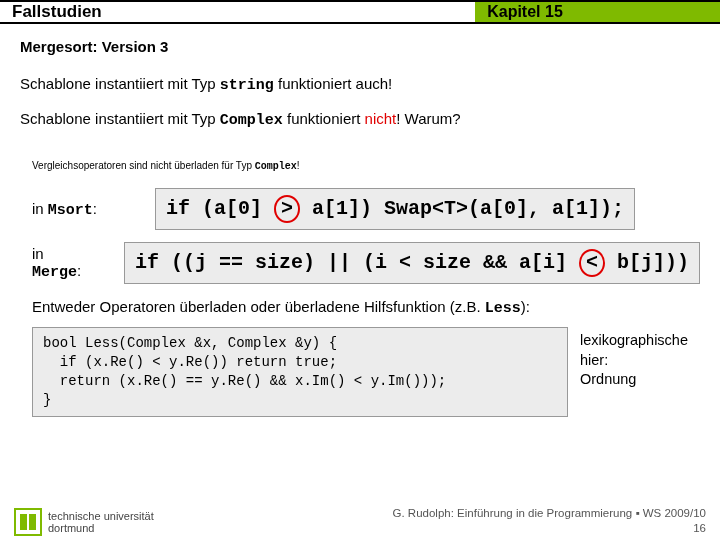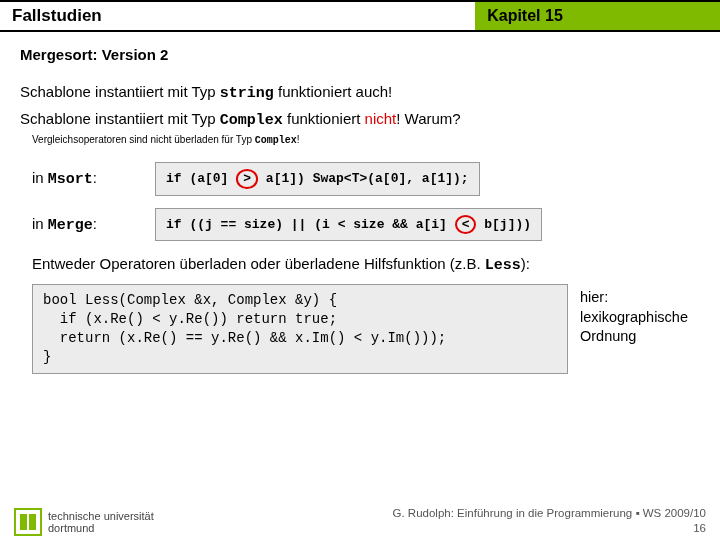--- a/index.html
+++ b/index.html
@@ -1,51 +1,51 @@
 <!DOCTYPE html>
 <html><head>
 <meta charset="utf-8">
 <style>
   * { margin: 0; padding: 0; box-sizing: border-box; }
   body { font-family: Arial, Helvetica, sans-serif; width: 720px; height: 540px; background: #fff; position: relative; overflow: hidden; }
-  .header { display: flex; height: 32px; }
+  .header { display: flex; height: 24px; }
   .header-left { flex: 0 0 66%; background: #fff; border-top: 2px solid #000; border-bottom: 2px solid #000; display: flex; align-items: center; padding-left: 12px; font-weight: bold; font-size: 17px; }
   .header-right { flex: 1; background: #7fba00; color: #000000; display: flex; align-items: center; padding-left: 12px; font-weight: bold; font-size: 16px; border-top: 2px solid #000; border-bottom: 2px solid #000; }
   .content { padding: 14px 20px 0 20px; }
   .subtitle { font-weight: bold; font-size: 15px; margin-bottom: 18px; }
-  .line { font-size: 15px; margin-bottom: 2px; line-height: 1.5; }
-  .line2 { font-size: 15px; margin-bottom: 2px; line-height: 1.5; }
+  .line { font-size: 15px; margin-bottom: 10px; line-height: 1.5; }
+  .line2 { font-size: 15px; margin-bottom: 28px; line-height: 1.5; }
   .mono { font-family: "Courier New", monospace; font-weight: bold; }
   .red { color: #e00000; }
   .inner { padding-left: 12px; }
   .comp-line { font-size: 10px; margin-bottom: 16px; }
   .row { display: flex; align-items: center; margin-bottom: 12px; font-size: 15px; gap: 39px; }
   .row-label { width: 84px; }
-  .code-box { background: #ececec; border: 1px solid #999; padding: 6px 10px; font-family: "Courier New", monospace; font-weight: bold; font-size: 13px; position: relative; white-space: nowrap; }
+  .code-box { background: #ececec; border: 1px solid #999; padding: 6px 10px; font-family: "Courier New", monospace; font-weight: bold; font-size: 20px; position: relative; white-space: nowrap; }
   .circle { display: inline-block; border: 2px solid #e00000; border-radius: 50%; padding: 0 5px; line-height: 1.2; color: #000; }
   .conc { font-size: 15px; margin: 14px 0 10px 12px; }
   .bottom-row { display: flex; gap: 12px; padding: 0 12px; }
   .big-code { background: #ececec; border: 1px solid #999; padding: 6px 10px; font-family: "Courier New", monospace; font-weight: normal; font-size: 14px; line-height: 1.35; white-space: pre; flex: 1; }
   .side-note { font-size: 14.5px; line-height: 1.35; padding-top: 4px; }
   .footer { position: absolute; bottom: 4px; left: 0; right: 0; display: flex; justify-content: space-between; align-items: flex-end; padding: 0 14px; font-size: 11.5px; color: #555; }
   .logo { display: flex; align-items: center; gap: 6px; margin-top: 18px; }
   .logo svg { display: block; }
   .logo-text { font-size: 11px; line-height: 1.1; color: #444; }
   .cred { text-align: right; line-height: 1.3; }
 </style>
 </head>
 <body>
 
 <div class="header">
   <div class="header-left">Fallstudien</div>
   <div class="header-right">Kapitel 15</div>
 </div>
 
 <div class="content">
-  <div class="subtitle">Mergesort: Version 2</div>
+  <div class="subtitle">Mergesort: Version 3</div>
 
   <div class="line">
     <span>Schablone instantiiert mit Typ </span><span class="mono">string</span><span> funktioniert auch!</span>
   </div>
 
   <div class="line2">
     <span>Schablone instantiiert mit Typ </span><span class="mono">Complex</span><span> funktioniert </span><span class="red">nicht</span><span>!  Warum?</span>
   </div>
 
   <div class="inner">
@@ -75,22 +75,22 @@
   <div class="conc">
     <span>Entweder Operatoren überladen oder überladene Hilfsfunktion (z.B. </span><span class="mono">Less</span><span>):</span>
   </div>
 
   <div class="bottom-row">
     <div class="big-code">bool Less(Complex &amp;x, Complex &amp;y) {
   if (x.Re() &lt; y.Re()) return true;
   return (x.Re() == y.Re() &amp;&amp; x.Im() &lt; y.Im()));
 }</div>
     <div class="side-note">
+      <div>lexikographische</div>
       <div>hier:</div>
-      <div>lexikographische</div>
       <div>Ordnung</div>
     </div>
   </div>
 </div>
 
 <div class="footer">
   <div class="logo">
     <svg width="28" height="28" viewBox="0 0 28 28">
       <rect x="1" y="1" width="26" height="26" fill="none" stroke="#7fba00" stroke-width="2"></rect>
       <rect x="6" y="6" width="7" height="16" fill="#7fba00"></rect>

